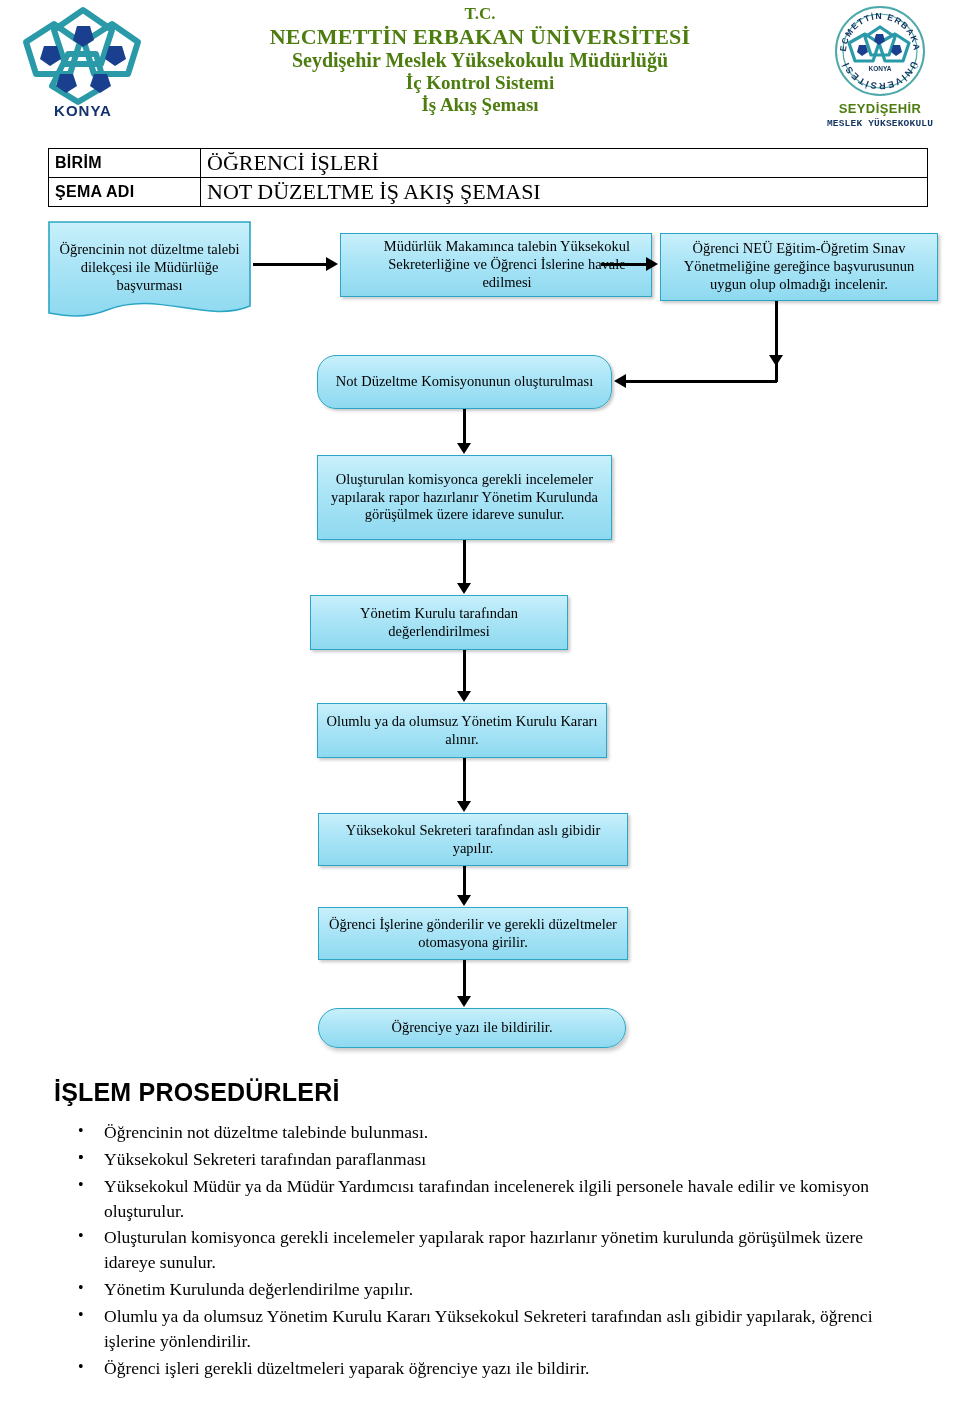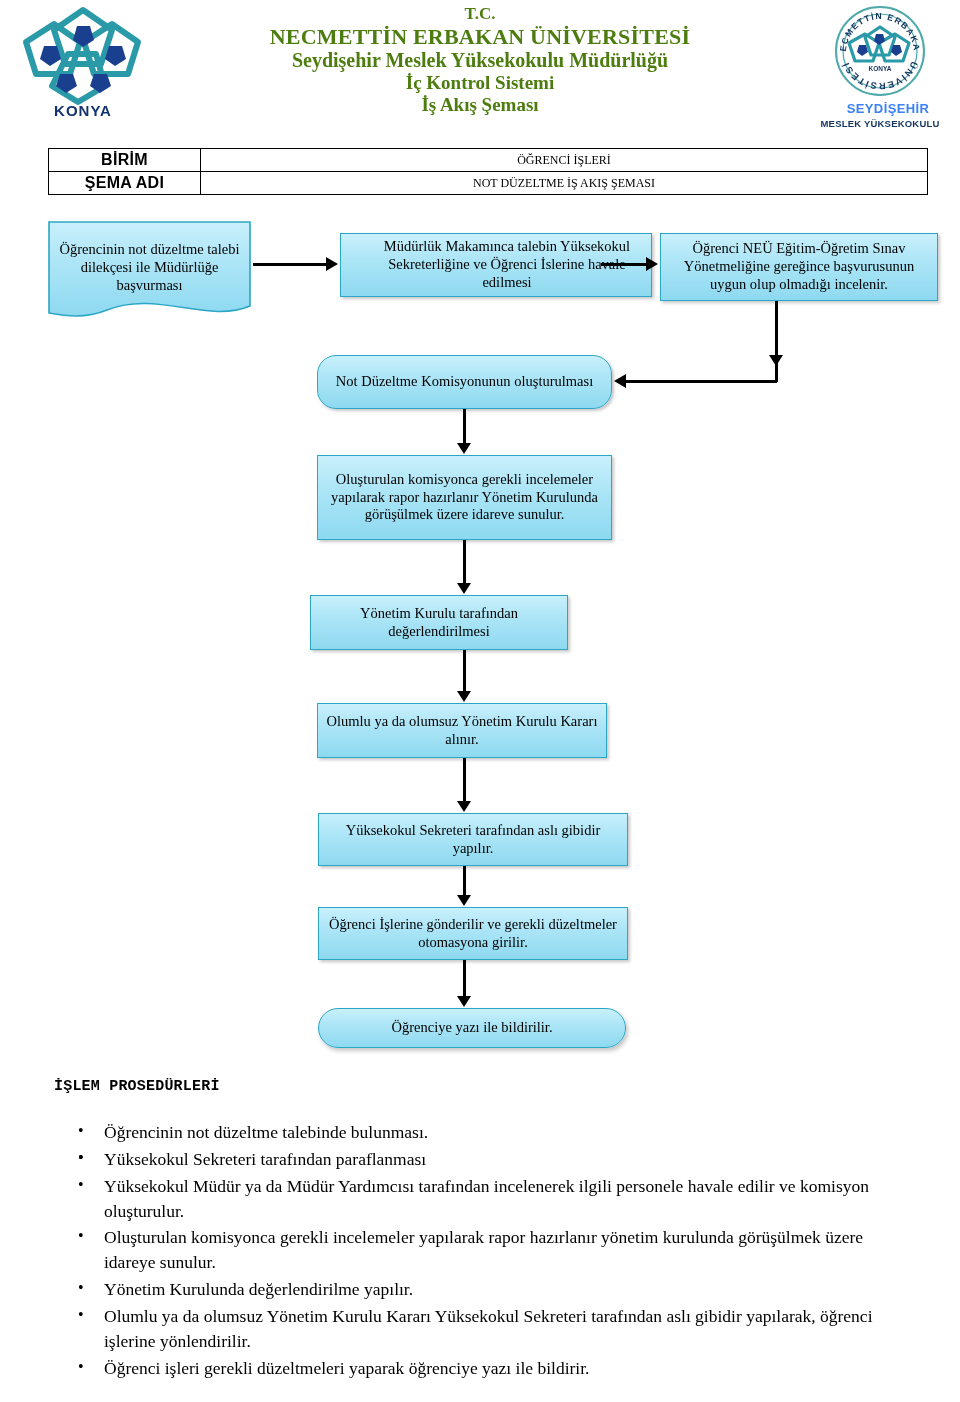--- a/index.html
+++ b/index.html
@@ -60,62 +60,61 @@
   .hl-4 { font-size: 19px; }
   .hl-5 { font-size: 19px; }
 
   #logo-neu {
     position: absolute;
     left: 812px; top: 1px;
     width: 136px; height: 138px;
   }
   #logo-neu .neu-sub1 {
     position: absolute;
-    left: 8px; top: 100px; width: 136px;
+    left: 0; top: 100px; width: 136px;
     text-align: center;
     font-family: "Liberation Sans", sans-serif;
     font-weight: bold;
     font-size: 13px;
-    color: #3b82f6;
+    color: #4d7c0f;
     letter-spacing: .4px;
   }
   #logo-neu .neu-sub2 {
     position: absolute;
     left: 0; top: 117px; width: 136px;
     text-align: center;
-    font-family: Liberation Sans, sans-serif;
+    font-family: Liberation Mono, monospace;
     font-weight: bold;
     font-size: 9.5px;
     color: #13345f;
     letter-spacing: .2px;
   }
 
   
   #info-table {
     position: absolute;
     left: 48px; top: 148px;
     width: 880px;
     border-collapse: collapse;
   }
   #info-table td {
     border: 1.6px solid #000;
     padding: 1px 6px;
     vertical-align: middle;
     height: 23px;
-    text-align: center;
   }
   #info-table .lbl {
     width: 152px;
     font-family: "Liberation Sans", sans-serif;
     font-weight: bold;
     font-size: 16px;
     letter-spacing: .3px;
   }
   #info-table .val {
-    font-size: 12px;
+    font-size: 22px;
     font-family: "Liberation Serif", serif;
   }
 
   
   #flow {
     position: absolute;
     left: 0; top: 205px;
     width: 960px;
     height: 865px;
   }
@@ -185,23 +184,23 @@
 
   
   #procedures {
     position: absolute;
     left: 0; top: 1078px;
     width: 960px;
   }
   #proc-title {
     position: absolute;
     left: 54px; top: 0;
-    font-family: Liberation Mono, monospace;
-    font-weight: bold;
-    font-size: 15px;
+    font-family: Liberation Sans, sans-serif;
+    font-weight: bold;
+    font-size: 25px;
     letter-spacing: .2px;
   }
   #proc-list {
     position: absolute;
     left: 56px; top: 42px;
     width: 860px;
     margin: 0;
     padding: 0;
     list-style: none;
   }

